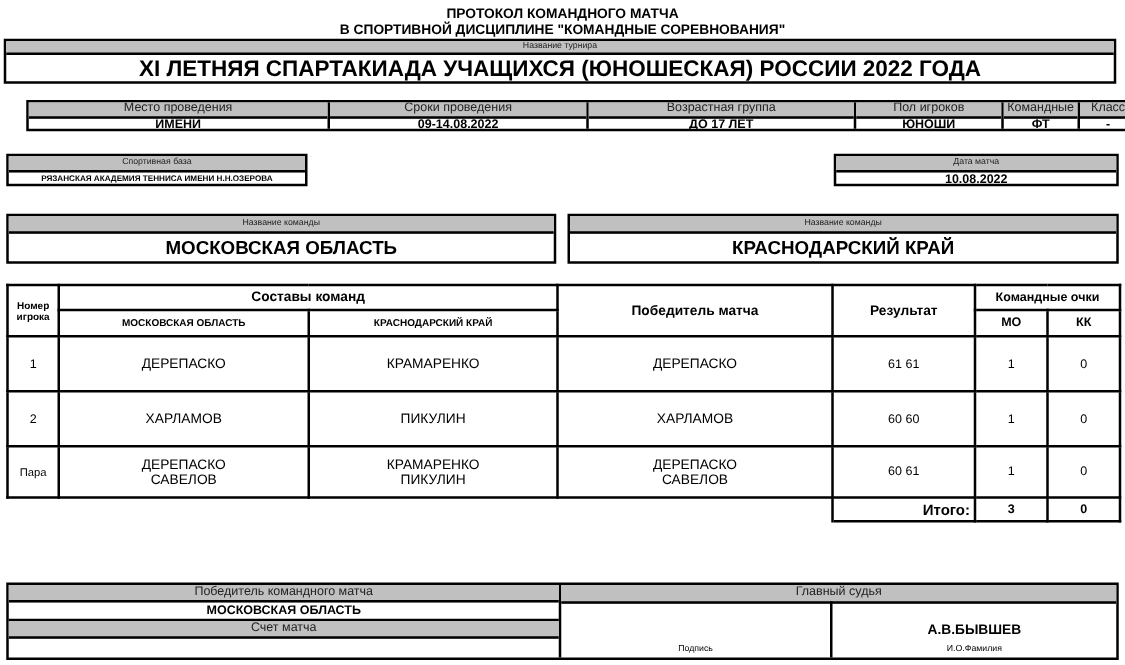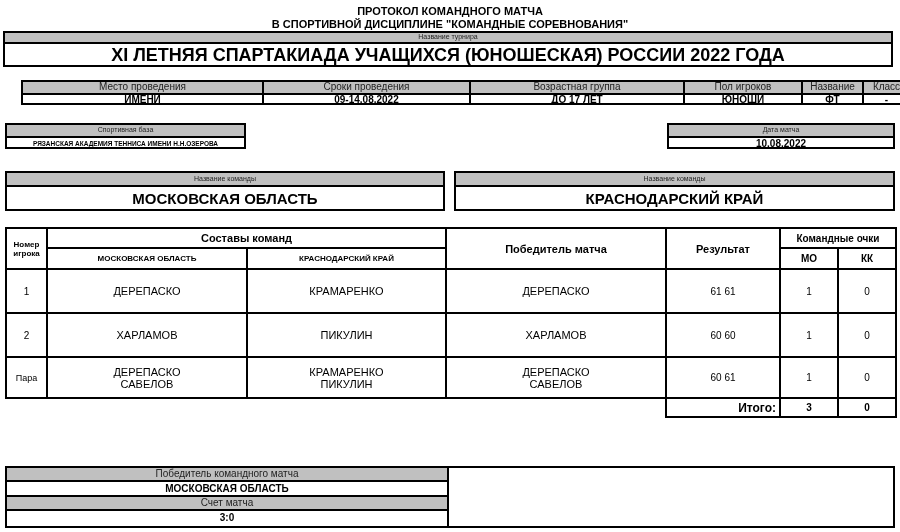--- a/index.html
+++ b/index.html
@@ -37,21 +37,21 @@
   </div>
   <div style="width:212px;border-right:2px solid #000;">
     <div class="hdr" style="font-size:10px;height:11px;">Возрастная группа</div>
     <div class="val" style="font-size:10px;line-height:10px;">ДО 17 ЛЕТ</div>
   </div>
   <div style="width:116px;border-right:2px solid #000;">
     <div class="hdr" style="font-size:10px;height:11px;">Пол игроков</div>
     <div class="val" style="font-size:10px;line-height:10px;">ЮНОШИ</div>
   </div>
   <div style="width:59px;border-right:2px solid #000;">
-    <div class="hdr" style="font-size:10px;height:11px;">Название</div>
+    <div class="hdr" style="font-size:10px;height:11px;">Командные</div>
     <div class="val" style="font-size:10px;line-height:10px;">ФТ</div>
   </div>
   <div style="flex:1;">
     <div class="hdr" style="font-size:10px;height:11px;">Класс</div>
     <div class="val" style="font-size:10px;line-height:10px;">-</div>
   </div>
 </div>
 
 <div class="abs box" style="left:5px;top:123px;width:241px;height:26px;">
   <div class="hdr" style="font-size:7px;height:11px;line-height:10px;">Спортивная база</div>
@@ -142,15 +142,24 @@
     <td class="b" style="font-size:10px;">0</td>
   </tr>
 </tbody>
   </table>
 
 <div class="abs box" style="left:5px;top:466px;width:890px;height:62px;">
   <div class="abs" style="left:0;top:0;width:442px;height:58px;border-right:2px solid #000;">
     <div class="hdr" style="font-size:10px;height:12px;line-height:11px;">Победитель командного матча</div>
     <div class="val" style="font-size:10px;height:13px;line-height:13px;border-bottom:2px solid #000;">МОСКОВСКАЯ ОБЛАСТЬ</div>
     <div class="hdr" style="font-size:10px;height:12px;line-height:11px;">Счет матча</div>
-    <div class="val" style="font-size:10px;line-height:14px;">3:0</div>
+  </div>
+  <div class="abs" style="left:442px;top:0;width:444px;height:58px;">
+    <div class="hdr" style="font-size:10px;height:13px;line-height:12px;">Главный судья</div>
+    <div class="abs" style="left:0;top:13px;width:217px;height:45px;border-right:2px solid #000;">
+      <div class="abs" style="left:0;bottom:3px;width:100%;text-align:center;font-size:7px;">Подпись</div>
+    </div>
+    <div class="abs" style="left:217px;top:13px;width:227px;height:45px;">
+      <div class="abs val" style="left:0;top:17px;width:100%;font-size:11px;">А.В.БЫВШЕВ</div>
+      <div class="abs" style="left:0;bottom:3px;width:100%;text-align:center;font-size:7px;">И.О.Фамилия</div>
+    </div>
   </div>
 </div>
 
 </body></html>

